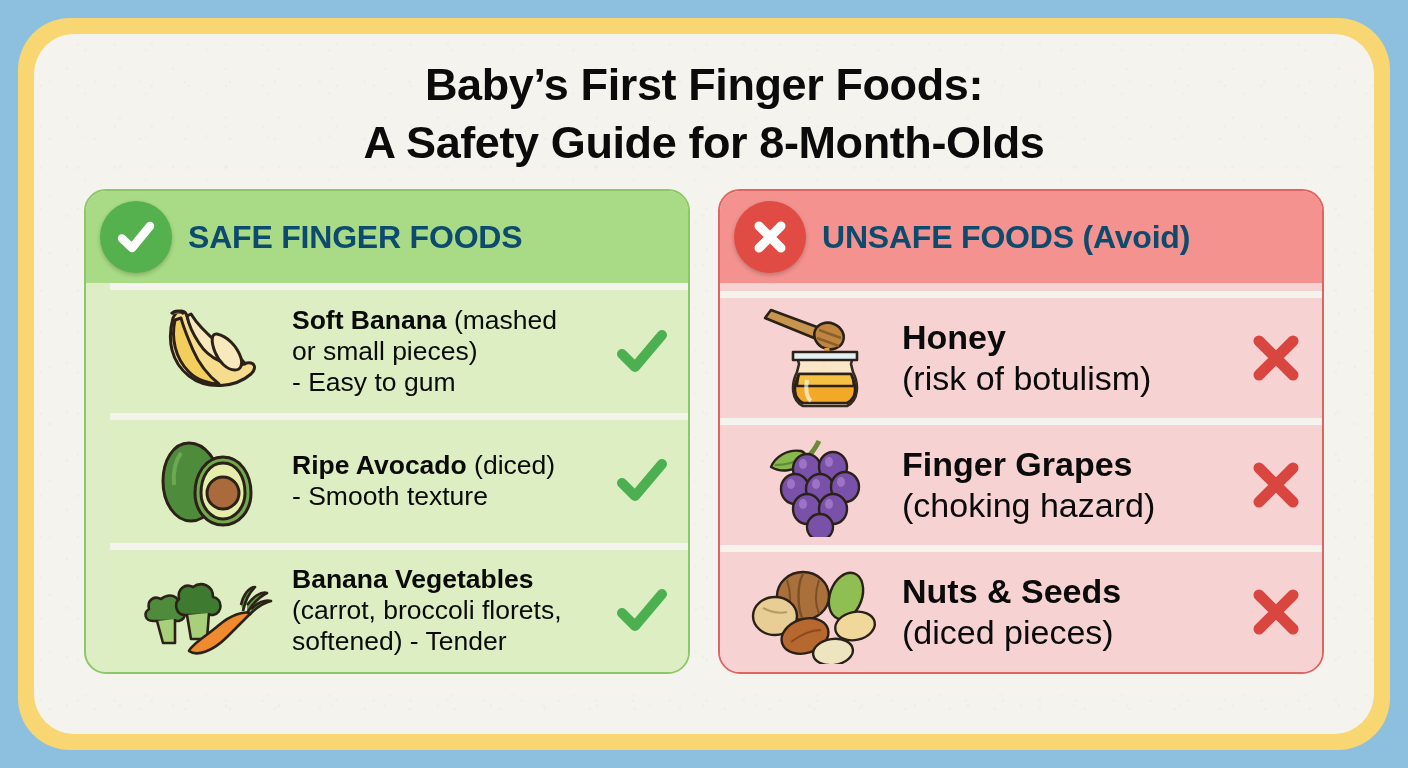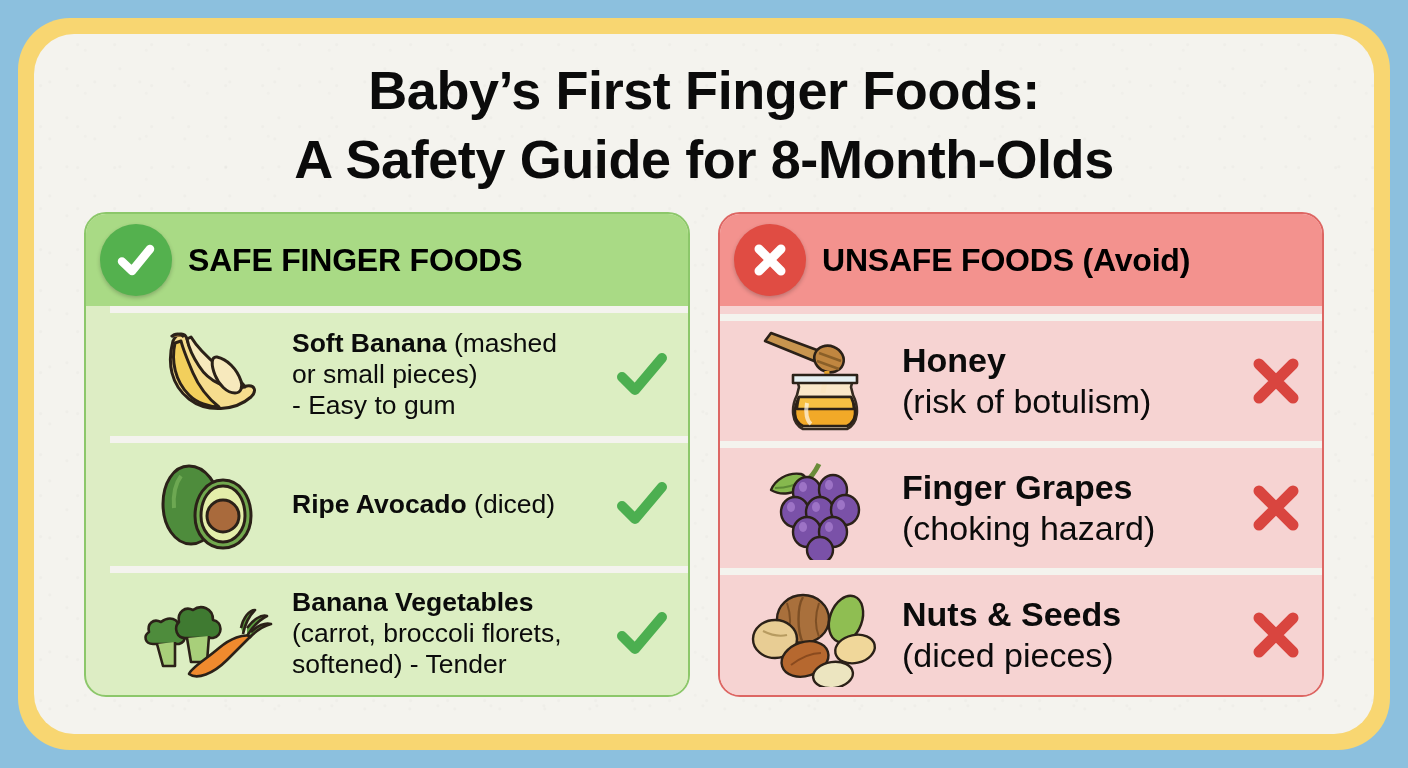--- a/index.html
+++ b/index.html
@@ -27,21 +27,21 @@
       radial-gradient(circle at 84% 38%, rgba(0,0,0,.015) 0 1px, transparent 2px),
       radial-gradient(circle at 35% 84%, rgba(0,0,0,.02) 0 1px, transparent 2px);
     background-size:37px 41px,53px 49px,61px 43px,45px 57px;
   }
 
   .title{
     text-align:center;
     padding:22px 40px 0 40px;
     color:#0b0b0b;
     font-weight:bold;
-    font-size:54px;
+    font-size:45px;
     line-height:1.28;
     letter-spacing:-0.4px;
   }
   .title .line{display:block;white-space:nowrap;}
 
   .panels{
     display:flex;
     gap:28px;
     padding:18px 50px 0 50px;
     box-sizing:border-box;
@@ -69,21 +69,21 @@
     width:72px;height:72px;border-radius:50%;
     flex:0 0 72px;
     display:flex;align-items:center;justify-content:center;
     position:relative;
   }
   .badge.green{background:#54b14e;box-shadow:0 2px 4px rgba(0,0,0,.22);}
   .badge.red{background:#e04c43;box-shadow:0 2px 4px rgba(0,0,0,.22);}
   .badge svg{display:block;}
 
   .panel-title{
-    font-size:32px;font-weight:bold;color:#000000;
+    font-size:32px;font-weight:bold;color:#0c4a6e;
     letter-spacing:-0.2px;white-space:nowrap;
   }
 
   .rows{display:flex;flex-direction:column;flex:1 1 auto;}
   .row{
     display:flex;align-items:center;
     flex:1 1 0;
     padding:4px 10px;
     box-sizing:border-box;
     border-top:7px solid #f4f3ee;
@@ -179,20 +179,21 @@
                     <path d="M92 28 C74 28 64 46 64 64 C64 82 76 96 92 96 C108 96 120 82 120 64
                              C120 46 110 28 92 28 Z" fill="#72a84e"></path>
                     <path d="M92 34 C78 34 70 48 70 64 C70 78 80 90 92 90 C104 90 114 78 114 64
                              C114 48 106 34 92 34 Z" fill="#e4eeaa"></path>
                     <ellipse cx="92" cy="64" rx="16" ry="16" fill="#a96a3c"></ellipse>
                   </g>
                 </svg>
               </div>
               <div class="row-text">
                 <span class="t-line"><span class="strong">Ripe Avocado</span><span> (diced)</span></span>
+                <span class="t-line">- Smooth texture</span>
               </div>
               <div class="row-mark">
                 <svg width="58" height="58" viewBox="0 0 58 58" aria-hidden="true">
                   <path d="M9 31 L22 44 L49 12" fill="none" stroke="#4caf50" stroke-width="10" stroke-linecap="round" stroke-linejoin="round"></path>
                 </svg>
               </div>
             </div>
 
             <div class="row">
               <div class="row-art">

